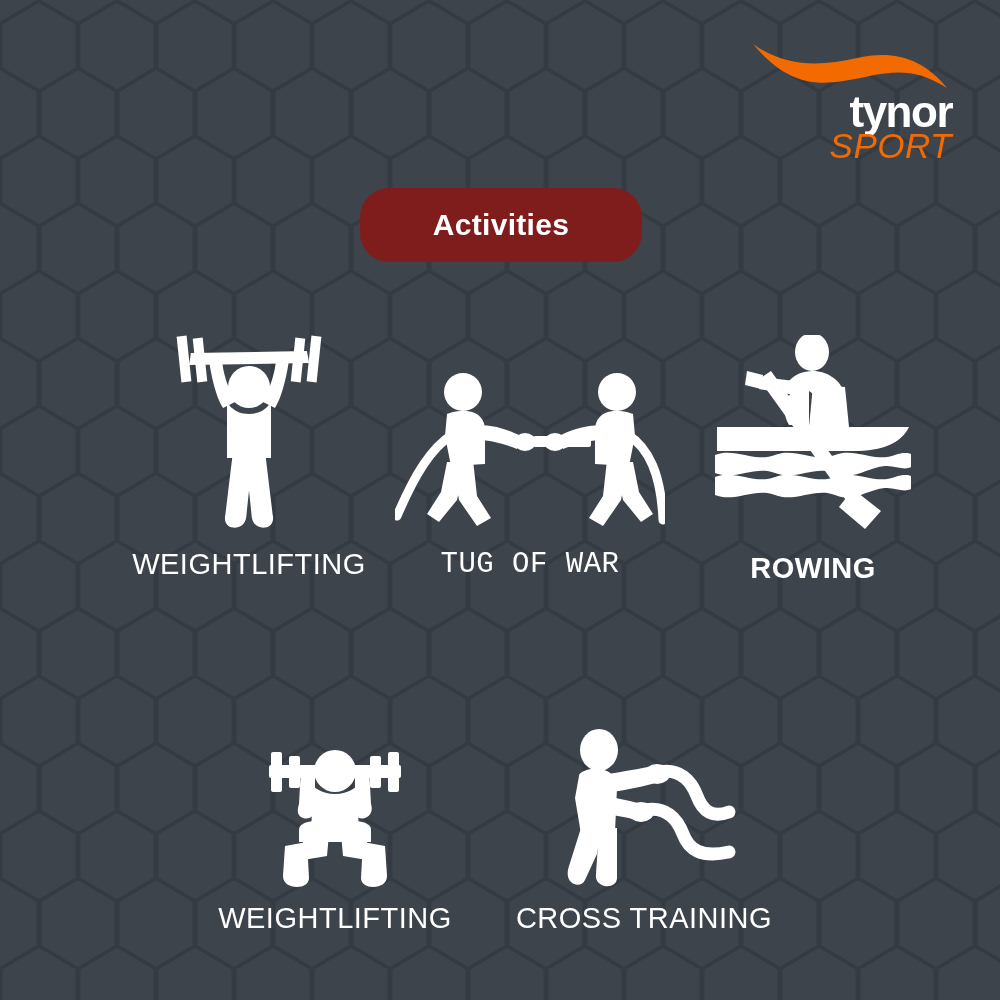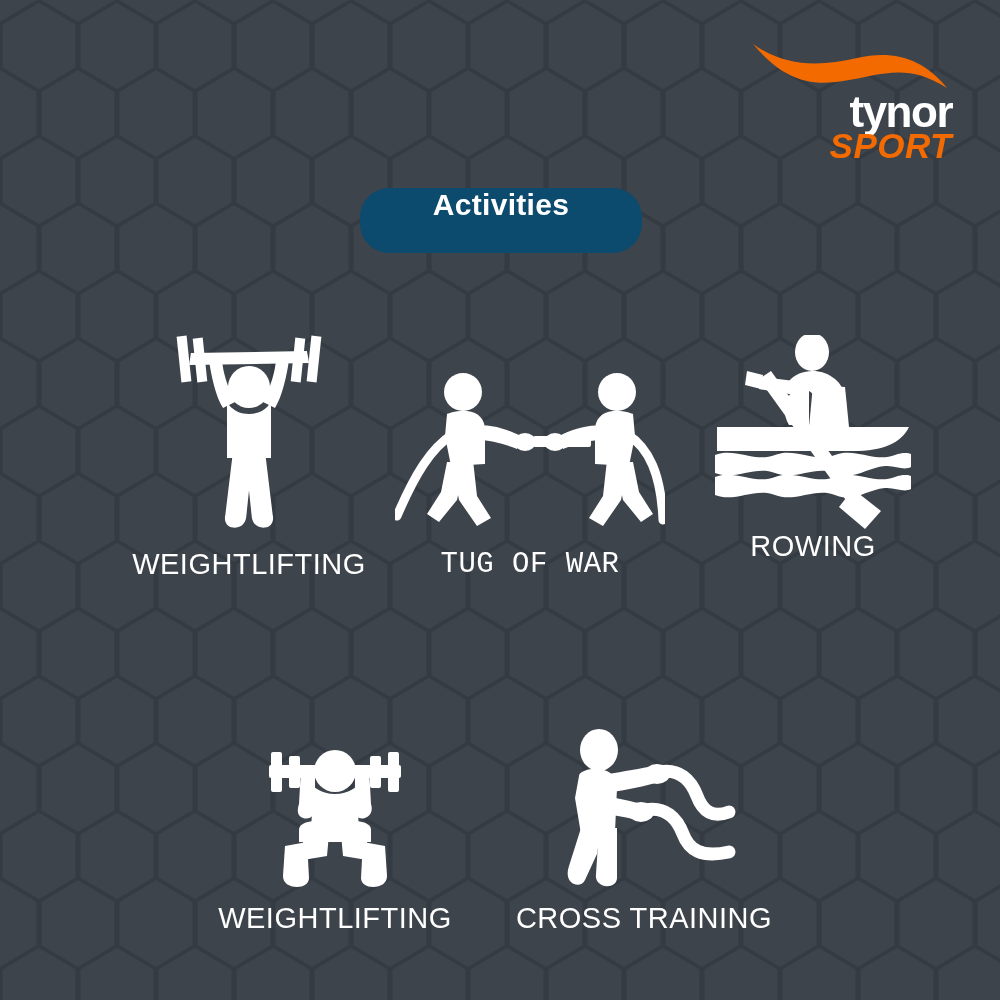--- a/index.html
+++ b/index.html
@@ -36,34 +36,34 @@
     font-size:44px;
     font-weight:bold;
     letter-spacing:-1.5px;
     line-height:0.92;
     margin-top:-2px;
   }
   .submark{
     display:block;
     color:#F26A00;
     font-size:35px;
-    font-weight:bold;
+    font-weight:normal;
     font-style:italic;
     letter-spacing:0.5px;
     line-height:1;
     margin-top:-4px;
   }
   
   #pill{
     position:absolute;
     left:360px;top:188px;
-    width:282px;height:65px;
-    background:#0c4a6e;
+    width:282px;height:74px;
+    background:#7f1d1d;
     border-radius:29px;
-    display:flex;align-items:flex-start;justify-content:center;
+    display:flex;align-items:center;justify-content:center;
     z-index:5;
   }
   #pill .pill-label{
     color:#ffffff;
     font-size:30px;
     font-weight:bold;
     letter-spacing:0.3px;
   }
   
   .row{
@@ -94,21 +94,21 @@
     text-align:center;
   }
   #cell-weightlifting{left:0;width:426px;padding-left:36px;}
   #cell-tugofwar{left:390px;width:280px;font-family:Liberation Mono, monospace;}
   #cell-rowing{left:690px;width:246px;}
   #cell-powerlifting{left:185px;width:300px;}
   #cell-crosstraining{left:486px;width:316px;}
 
   #cell-weightlifting .cell-label{margin-top:18px;}
   #cell-tugofwar .cell-label{margin-top:18px;}
-  #cell-rowing .cell-label{margin-top:0;}
+  #cell-rowing .cell-label{margin-top:22px;font-weight:bold;}
   #cell-powerlifting .cell-label{margin-top:14px;}
   #cell-crosstraining .cell-label{margin-top:14px;}
 </style>
 </head>
 <body>
 
 <div id="stage">
 
   <svg id="hexbg" viewBox="0 0 1000 1000" preserveAspectRatio="none" aria-hidden="true">
     <defs>

